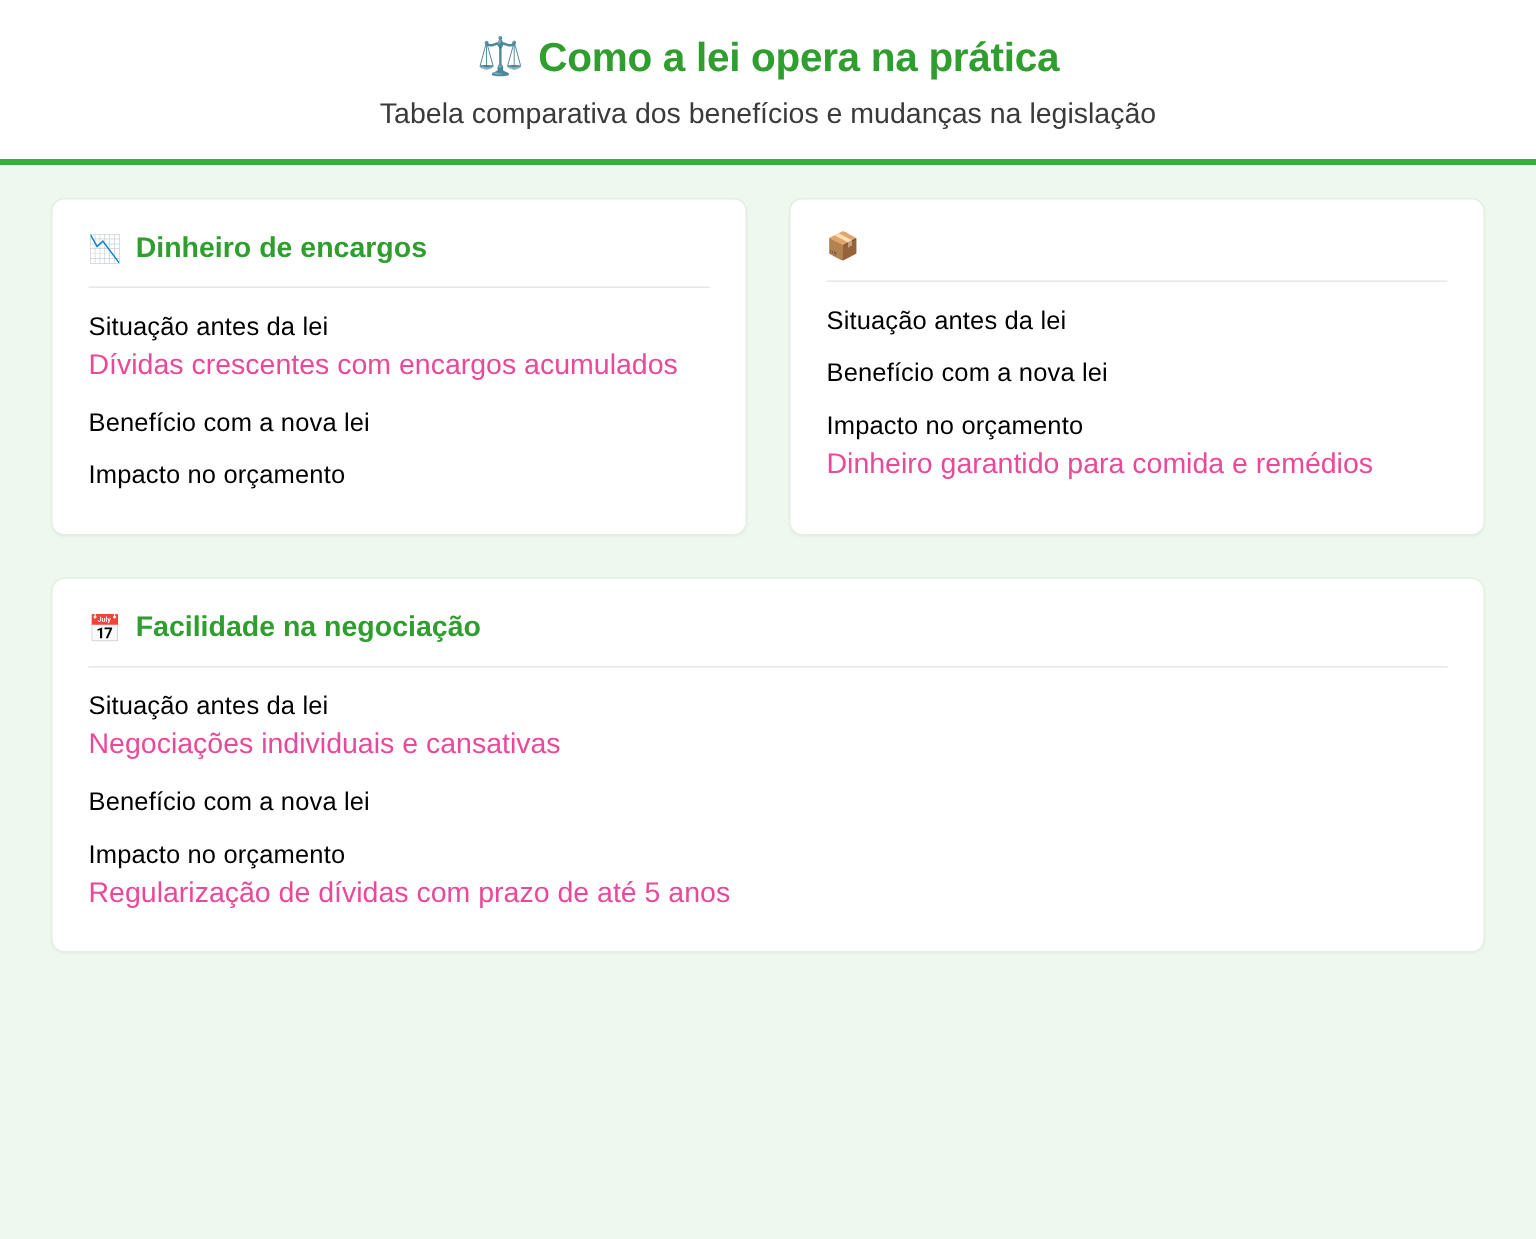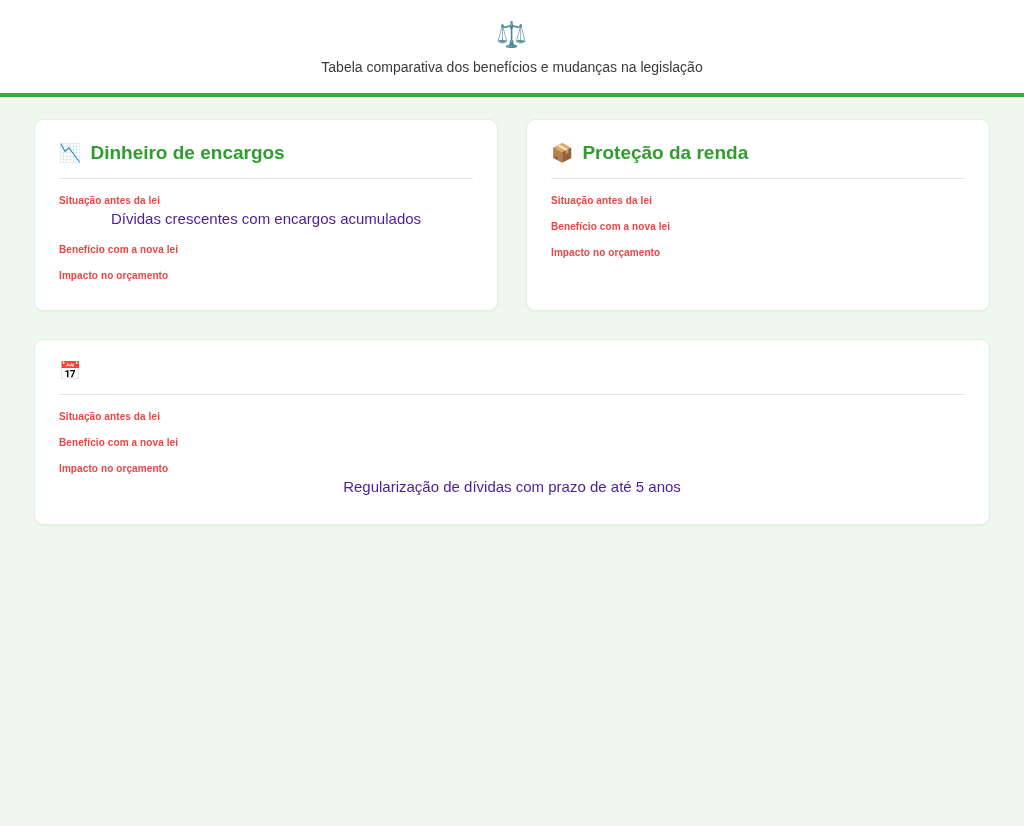--- a/index.html
+++ b/index.html
@@ -41,21 +41,21 @@
     align-items: center;
     justify-content: center;
     gap: 10px;
   }
   .header-title .t-emoji {
     font-size: 25px;
     line-height: 1;
   }
   .header-subtitle {
     margin: 12px 0 0 0;
-    font-size: 14px;
+    font-size: 19px;
     color: #3a3a3a;
     font-weight: normal;
   }
   
   .body-area {
     flex: 1 1 auto;
     background: #eef8ee;
     padding: 22px 34px 22px 34px;
     box-sizing: border-box;
   }
@@ -93,41 +93,41 @@
     font-size: 18px;
     line-height: 1;
   }
   .row {
     margin-bottom: 15px;
   }
   .row:last-child {
     margin-bottom: 0;
   }
   .row-label {
-    font-size: 10px;
-    font-weight: bold;
-    color: #ef4444;
+    font-size: 17px;
+    font-weight: normal;
+    color: #000000;
     margin-bottom: 3px;
     letter-spacing: 0.1px;
   }
   .row-value {
-    font-size: 15px;
-    color: #4c1d95;
+    font-size: 19px;
+    color: #ec4899;
     line-height: 1.35;
-    text-align: center;
   }
 </style>
 </head>
 <body>
 
 <div class="page">
 
   <div class="header">
     <h1 class="header-title">
       <span class="t-emoji">⚖️</span>
+      <span>Como a lei opera na prática</span>
     </h1>
     <p class="header-subtitle">Tabela comparativa dos benefícios e mudanças na legislação</p>
   </div>
 
   <div class="body-area">
     <div class="grid">
 
       <div class="card half">
         <div class="card-title">
           <span class="c-emoji">📉</span>
@@ -141,39 +141,41 @@
           <div class="row-label">Benefício com a nova lei</div>
         </div>
         <div class="row">
           <div class="row-label">Impacto no orçamento</div>
         </div>
       </div>
 
       <div class="card half">
         <div class="card-title">
           <span class="c-emoji">📦</span>
-          <span>Proteção da renda</span>
         </div>
         <div class="row">
           <div class="row-label">Situação antes da lei</div>
         </div>
         <div class="row">
           <div class="row-label">Benefício com a nova lei</div>
         </div>
         <div class="row">
           <div class="row-label">Impacto no orçamento</div>
+          <div class="row-value">Dinheiro garantido para comida e remédios</div>
         </div>
       </div>
 
       <div class="card full">
         <div class="card-title">
           <span class="c-emoji">📅</span>
+          <span>Facilidade na negociação</span>
         </div>
         <div class="row">
           <div class="row-label">Situação antes da lei</div>
+          <div class="row-value">Negociações individuais e cansativas</div>
         </div>
         <div class="row">
           <div class="row-label">Benefício com a nova lei</div>
         </div>
         <div class="row">
           <div class="row-label">Impacto no orçamento</div>
           <div class="row-value">Regularização de dívidas com prazo de até 5 anos</div>
         </div>
       </div>
 

